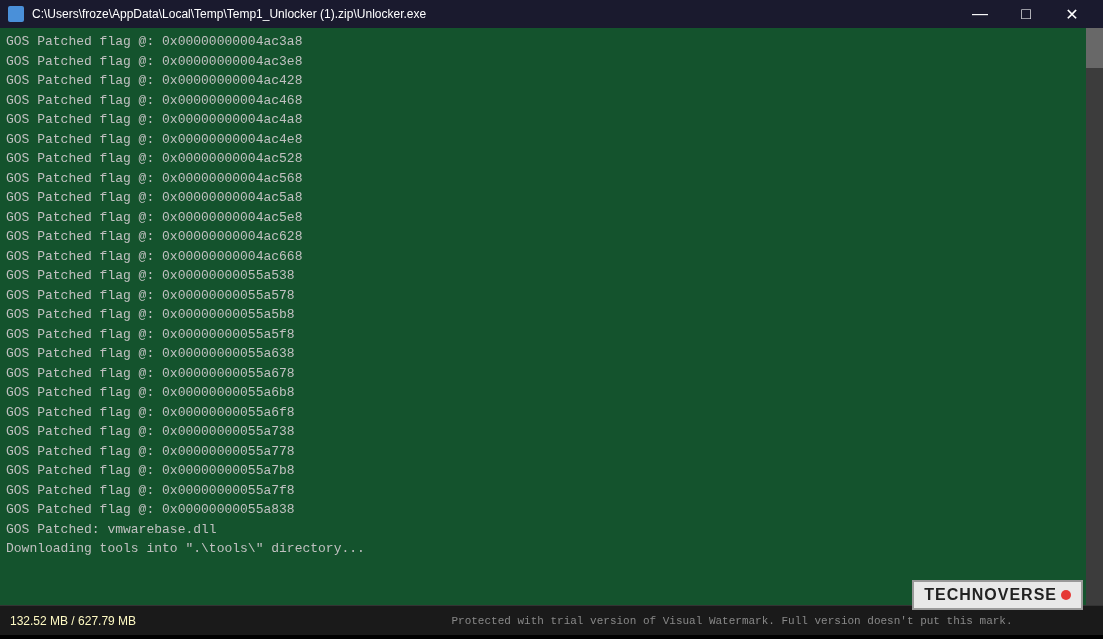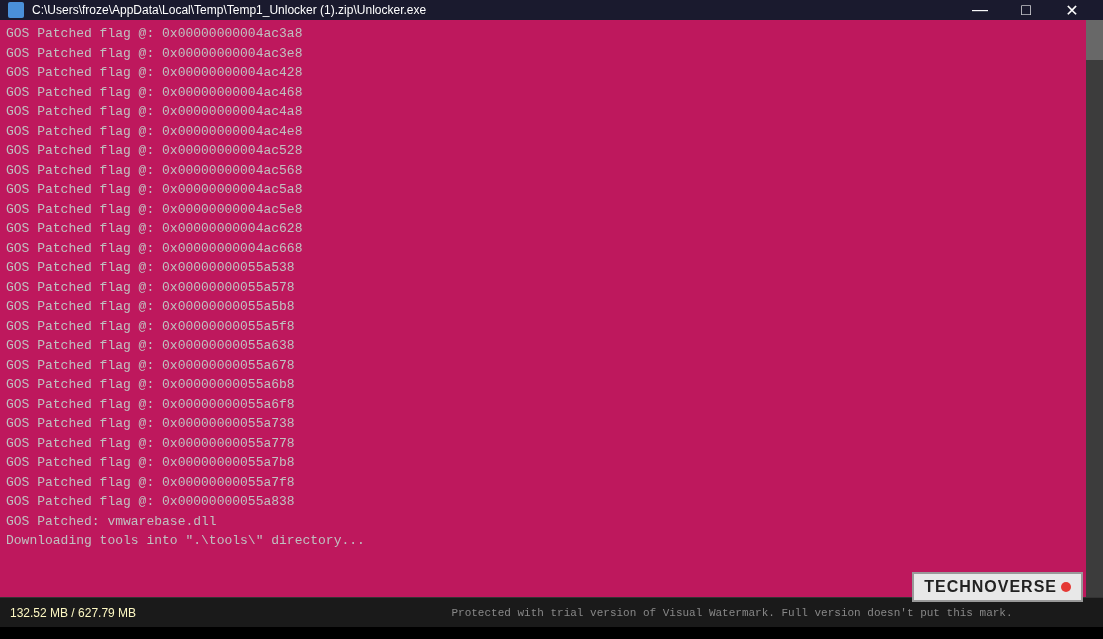--- a/index.html
+++ b/index.html
@@ -13,21 +13,21 @@
       height: 639px;
       background: #000;
       font-family: 'Courier New', Courier, monospace;
       overflow: hidden;
     }
 
     .title-bar {
       display: flex;
       align-items: center;
       background: #1a1a2e;
-      height: 20px;
+      height: 28px;
       padding: 0 8px;
       user-select: none;
     }
 
     .title-bar-icon {
       width: 16px;
       height: 16px;
       margin-right: 8px;
       background: #4a90d9;
       border-radius: 2px;
@@ -54,21 +54,21 @@
       color: #ffffff;
       font-size: 16px;
       cursor: pointer;
       display: flex;
       align-items: center;
       justify-content: center;
       font-family: 'Segoe UI', Arial, sans-serif;
     }
 
     .console-area {
-      background: #be185d;
+      background: #14532d;
       width: 100%;
       height: calc(639px - 32px - 30px);
       overflow: hidden;
       position: relative;
       padding: 4px 0;
     }
 
     .console-content {
       padding: 0 6px;
       color: #c0c0c0;

